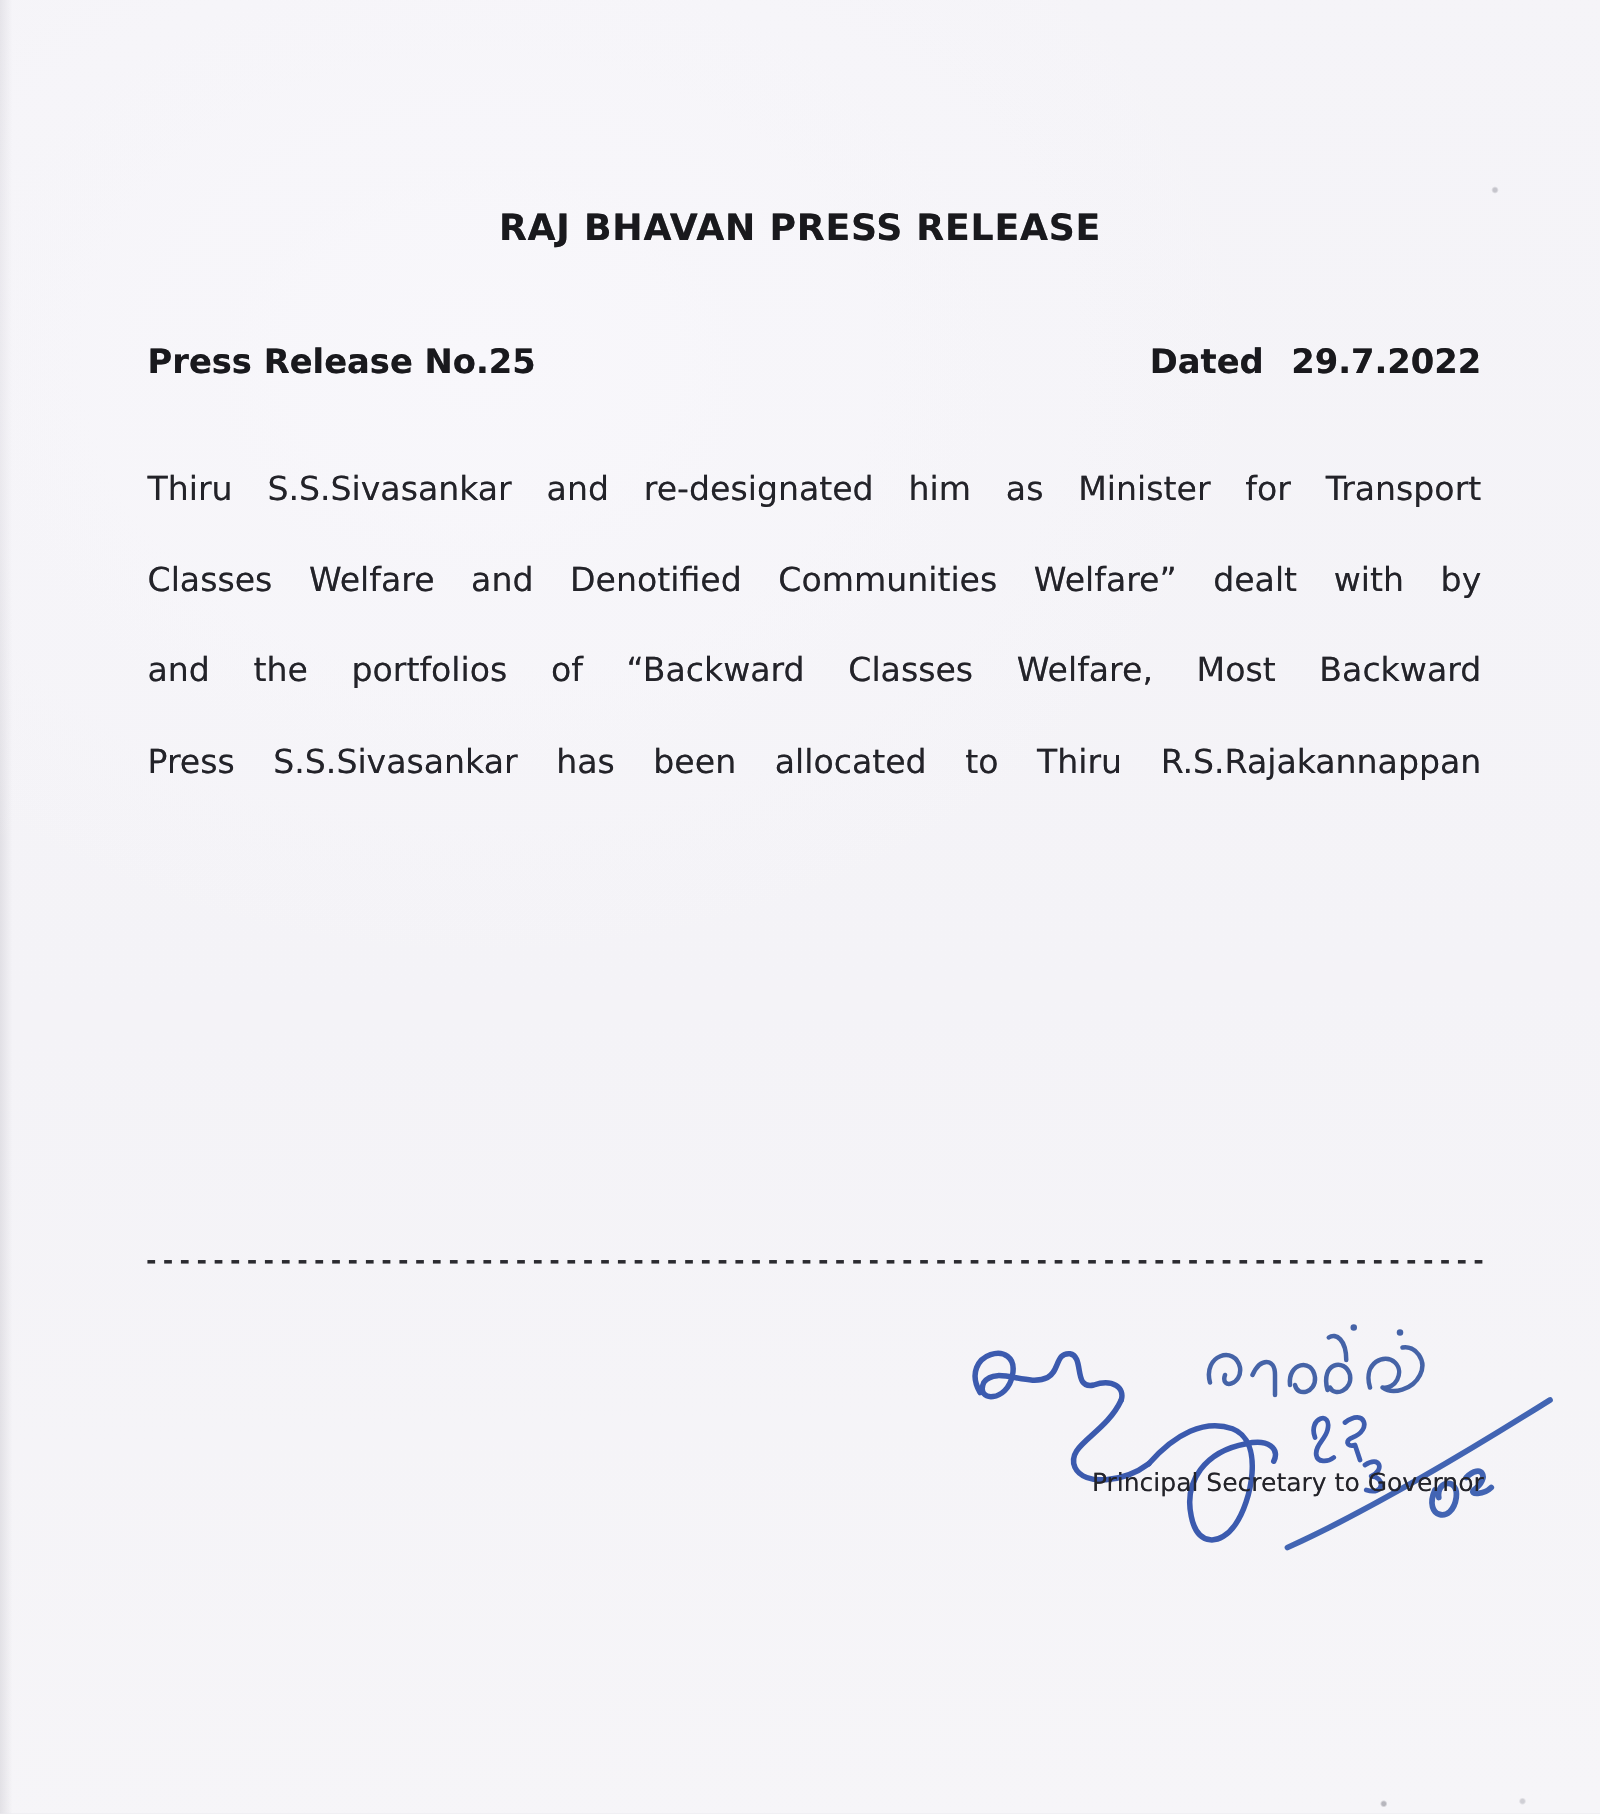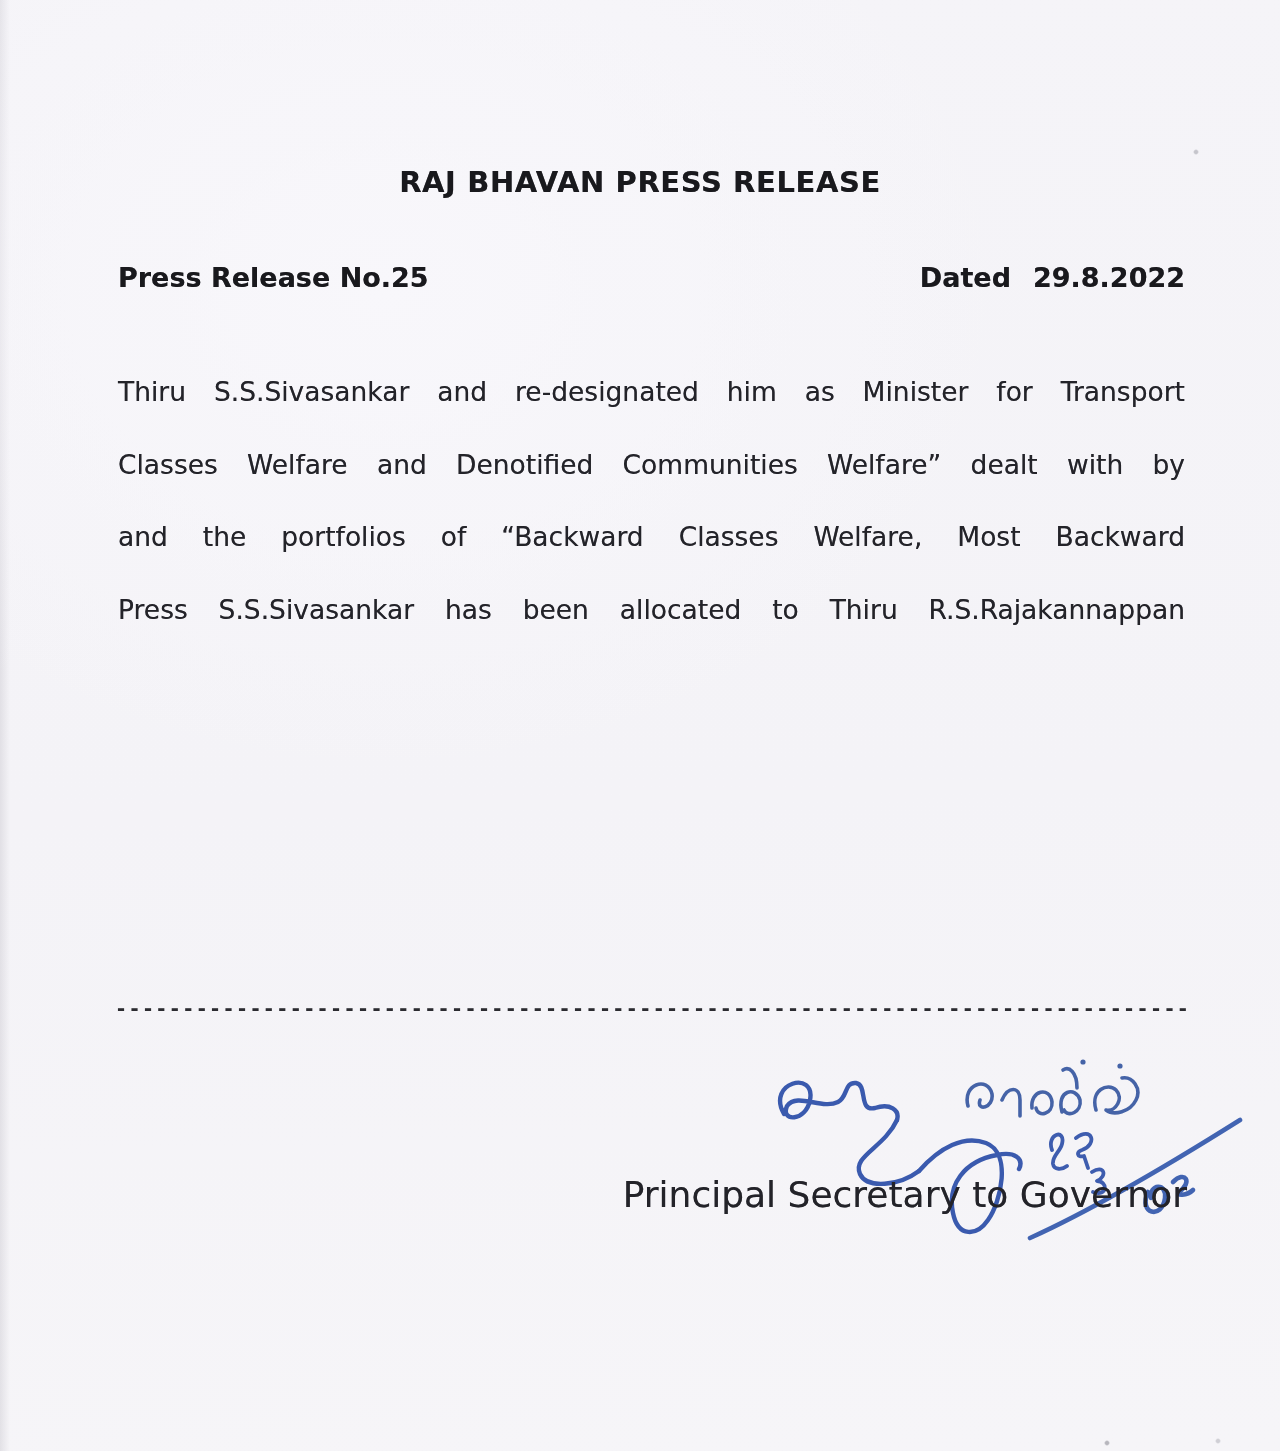--- a/index.html
+++ b/index.html
@@ -43,21 +43,21 @@
     right: 95px;
     display: flex;
     justify-content: space-between;
     align-items: baseline;
     font-size: 27px;
     font-weight: bold;
     color: #19191d;
     text-shadow: 0 0 0.5px rgba(20,20,25,.6);
     gap: 26px;
   }
-  .date-line { display: flex; align-items: flex-start; }
+  .date-line { display: flex; align-items: flex-start; margin-top: 12px; }
   .dated-gap { display: inline-block; width: 22px; }
   .body-text {
     position: absolute;
     top: 356px;
     left: 118px;
     right: 95px;
     font-size: 26.5px;
     line-height: 72.6px;
     color: #232329;
     text-shadow: 0 0 0.45px rgba(25,25,32,.55);
@@ -80,21 +80,21 @@
     font-family: "DejaVu Sans Mono", "Liberation Mono", monospace;
     font-weight: bold;
     font-size: 20px;
     letter-spacing: 1.4px;
     color: #2b2b30;
   }
   .signatory {
     position: absolute;
     top: 1174px;
     right: 93px;
-    font-size: 36px;
+    font-size: 20px;
     color: #232329;
     text-shadow: 0 0 0.45px rgba(25,25,32,.55);
   }
   .signature-svg {
     position: absolute;
     left: 700px;
     top: 1050px;
     width: 560px;
     height: 215px;
     pointer-events: none;
@@ -110,21 +110,21 @@
 
 <div class="page">
 
   <div class="title">RAJ BHAVAN PRESS RELEASE</div>
 
   <div class="meta">
     <span>Press Release No.25</span>
     <span class="date-line">
       <span>Dated</span>
       <span class="dated-gap"></span>
-      <span>29.8.2022</span>
+      <span>29.7.2022</span>
     </span>
   </div>
 
   <div class="body-text">
     <div class="line j">Thiru S.S.Sivasankar and re-designated him as Minister for Transport</div>
     <div class="line j">Classes Welfare and Denotified Communities Welfare” dealt with by</div>
     <div class="line j">and the portfolios of “Backward Classes Welfare, Most Backward</div>
     <div class="line j">Press S.S.Sivasankar has been allocated to Thiru R.S.Rajakannappan</div>
   </div>
 

